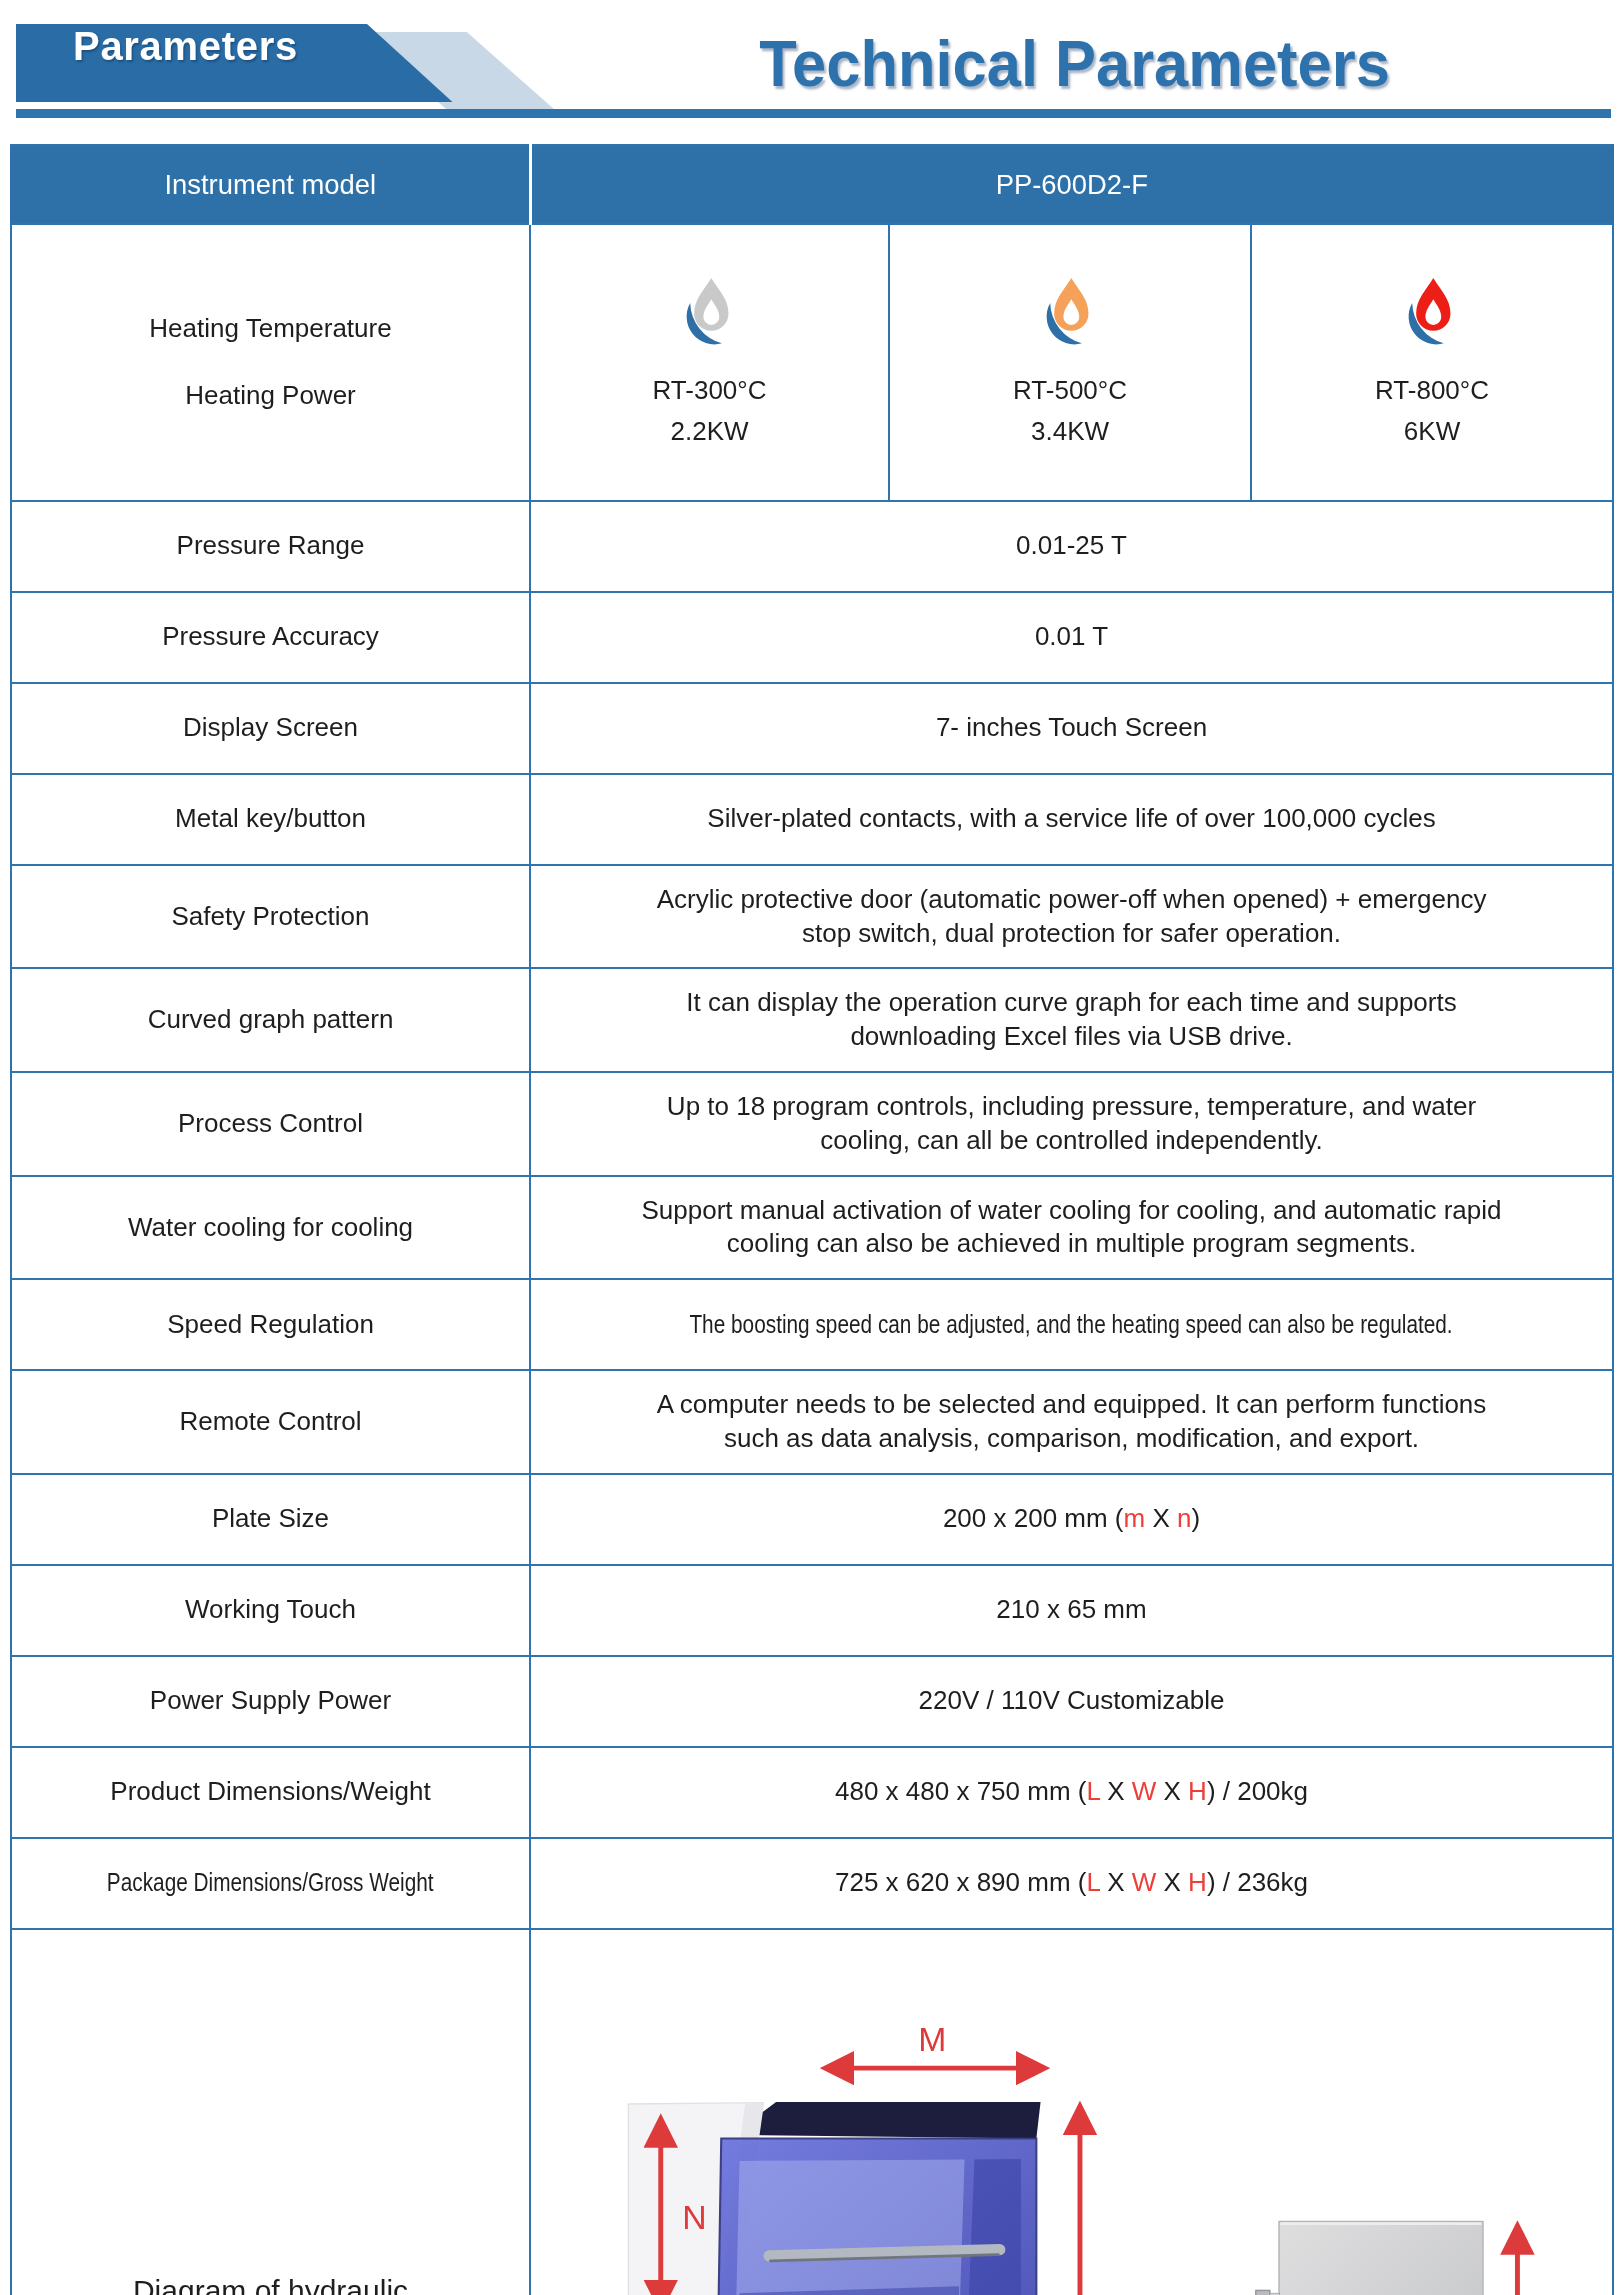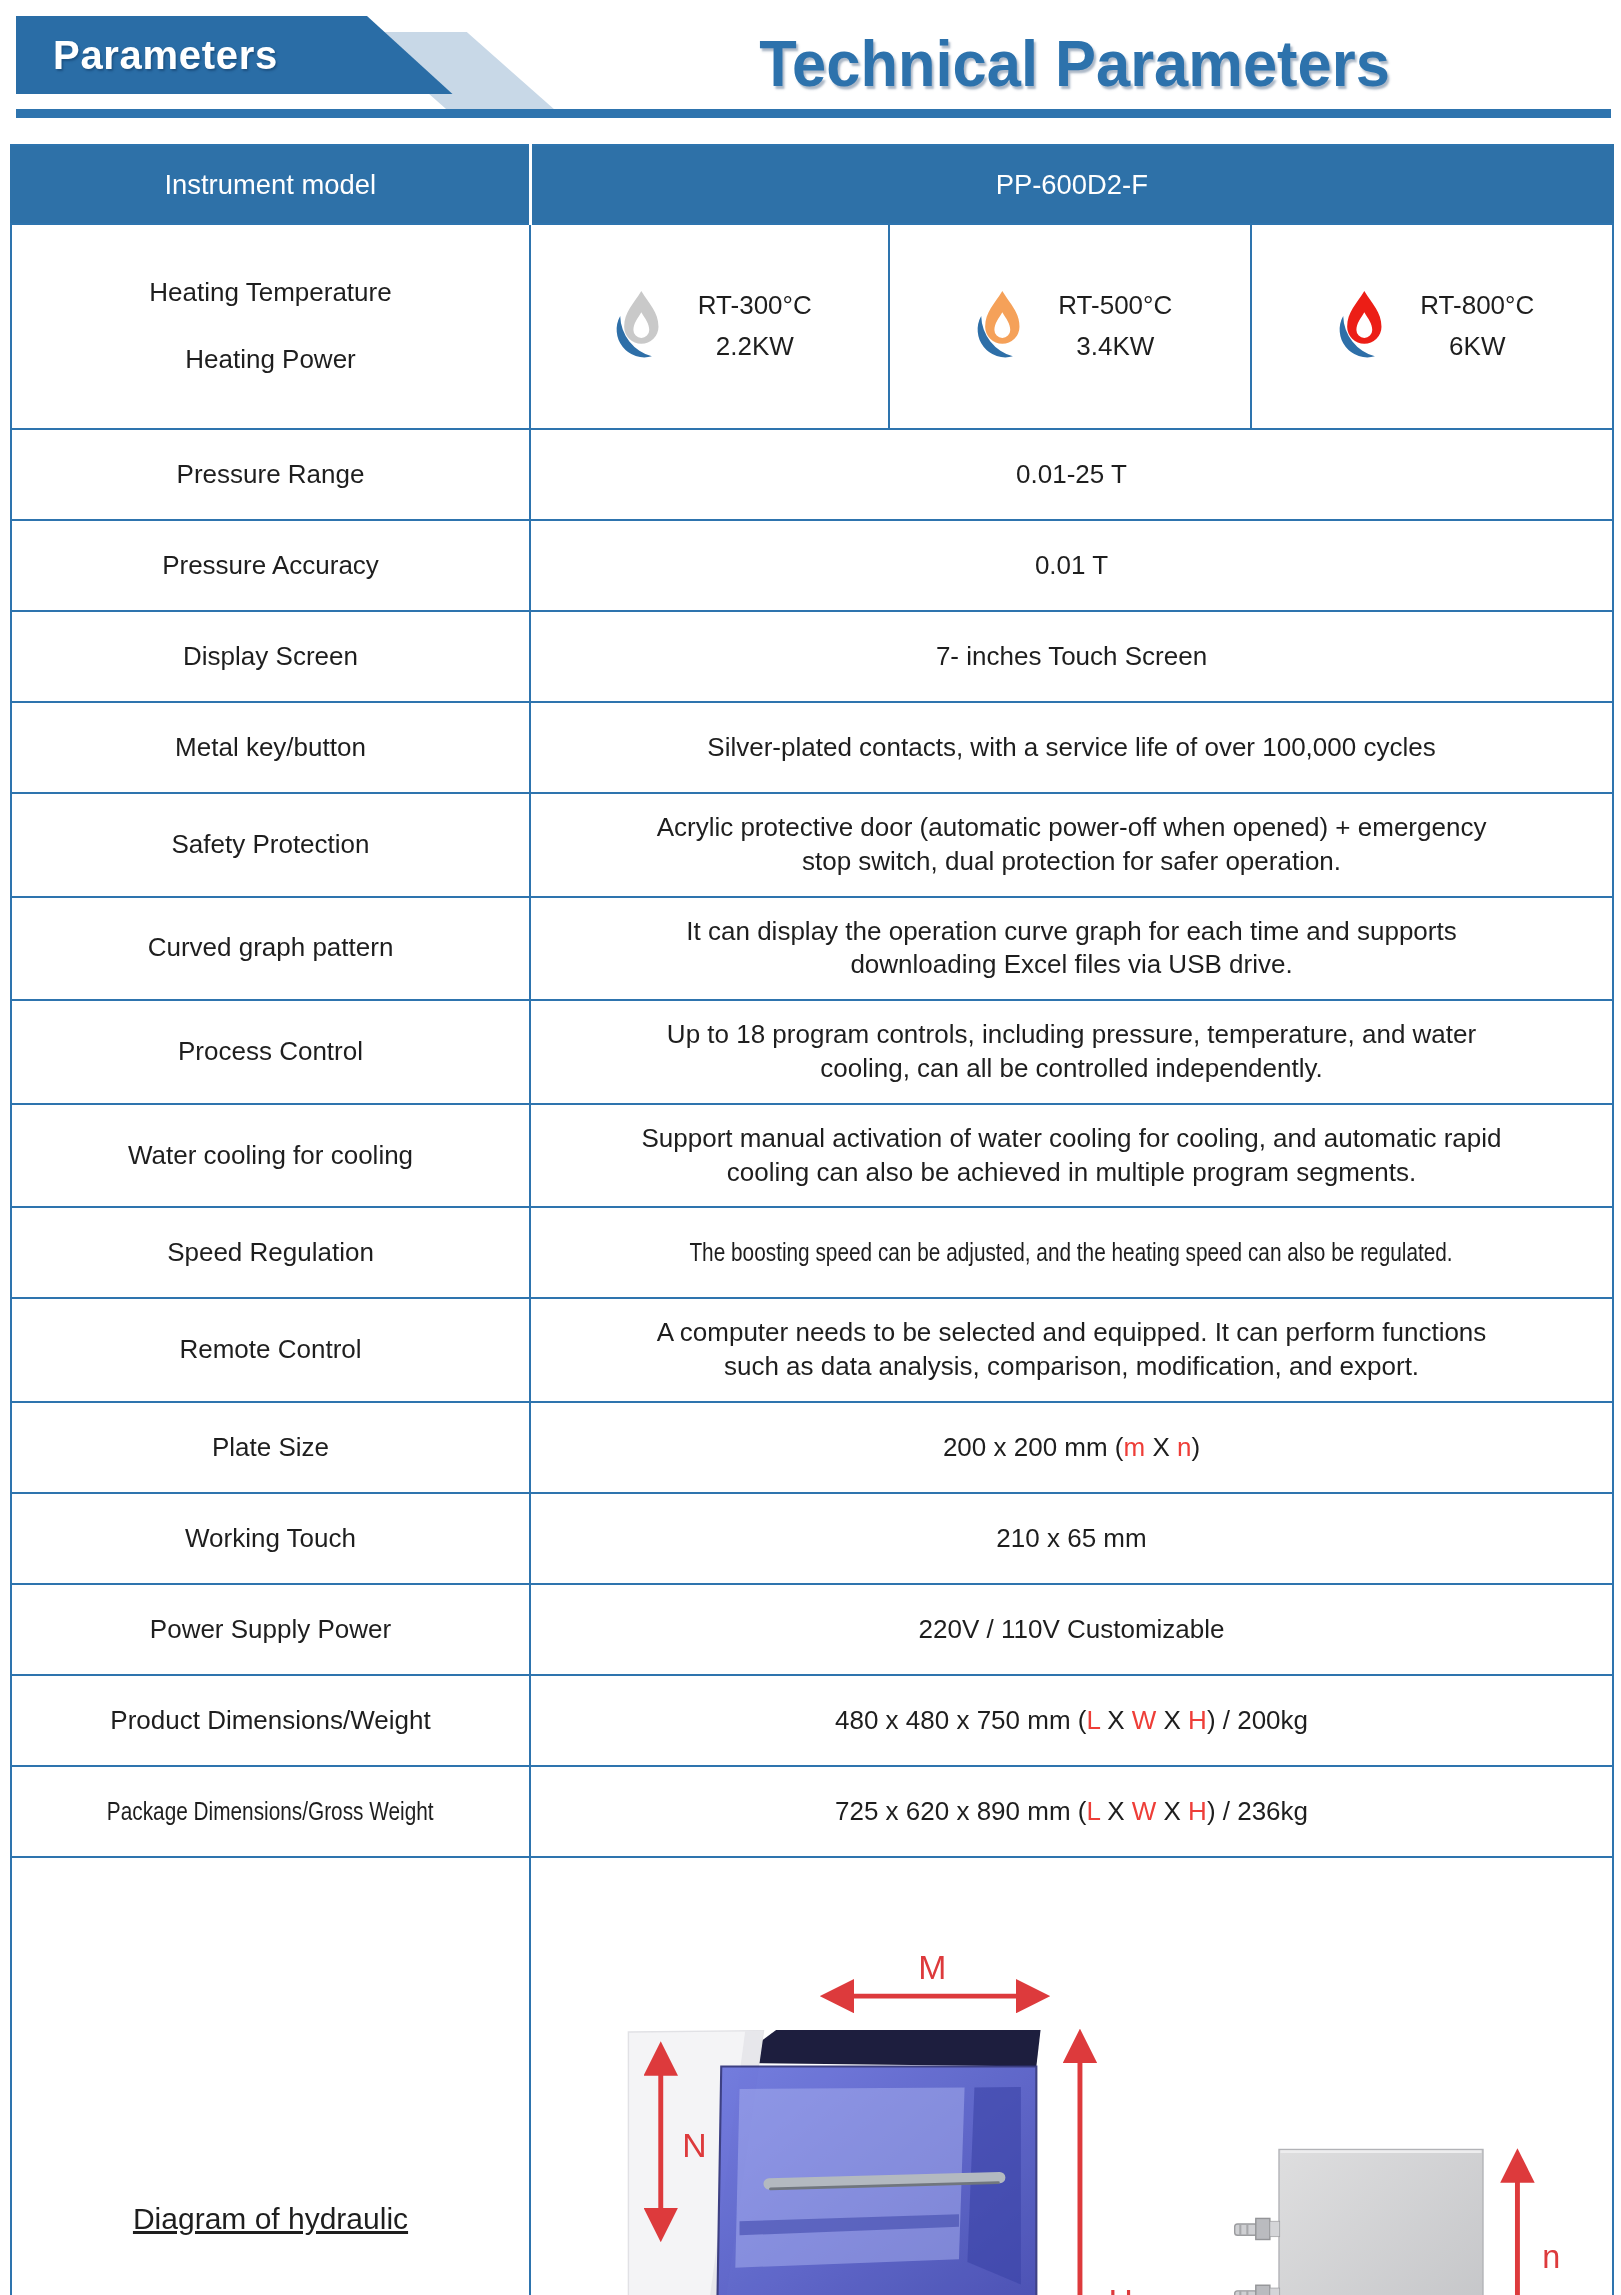--- a/index.html
+++ b/index.html
@@ -4,23 +4,23 @@
 <style>
   * { box-sizing: border-box; margin: 0; padding: 0; }
   html,body { background:#ffffff; }
   body { font-family:"Liberation Sans", sans-serif; color:#1e1e1e; }
   .page { width:1621px; position:relative; background:#fff; padding-bottom:11.5px; }
 
   
   .hdr { position:relative; height:144px; }
   .badge-light { position:absolute; left:359px; top:32px; width:196px; height:78px;
     background:#c8d8e7; clip-path:polygon(0 0,55% 0,100% 100%,45% 100%); }
-  .badge { position:absolute; left:16px; top:16px; width:450px; height:78px;
+  .badge { position:absolute; left:16px; top:24px; width:450px; height:78px;
     background:#2a6da6; clip-path:polygon(0 0,78% 0,97% 100%,0 100%);
-    display:flex; align-items:center; padding-left:37px; }
+    display:flex; align-items:flex-start; padding-left:57px; }
   .badge span { color:#fff; font-size:40px; font-weight:bold; letter-spacing:0.7px;
     text-shadow:1.4px 2.2px 2.2px rgba(0,30,60,.35); }
   .hdr-bar { position:absolute; left:16px; right:10px; top:109px; height:9.4px; background:#2e74ae; }
   .title { position:absolute; left:563px; right:36px; top:20px; height:87px;
     display:flex; align-items:center; justify-content:center; }
   .title span { font-size:64px; font-weight:bold; color:#2d72ac; letter-spacing:0px;
     transform:scaleX(.96); text-shadow:2.2px 2.9px 2.2px rgba(35,65,105,.38); }
 
   
   table.spec { position:relative; margin:0 10px; width:1601px; border-collapse:collapse;
@@ -31,21 +31,21 @@
   tr.r-model td { background:#2e71a8; color:#fff; font-size:27.4px; border-color:#2e71a8;
     border-top-color:#2e74ae; border-bottom-color:#2e74ae; }
   tr.r-model td + td { border-left:3.6px solid #ffffff; }
   tr.r-heat { height:110px; }
   tr.r { height:91px; }
   tr.r-diag { height:806px; }
   td.lbl { font-size:26px; }
   .condense { display:inline-block; transform:scaleX(.80); transform-origin:center; white-space:nowrap; }
 
   
-  .heatcell { display:flex; align-items:center; justify-content:center; gap:24.5px; }
+  .heatcell { display:flex; align-items:center; justify-content:center; gap:24.5px;flex-direction:column; }
   .heatcell svg { width:66px; height:74px; flex:0 0 auto; }
   .heattxt { display:flex; flex-direction:column; gap:7.2px; }
   .heattxt div { font-size:26px; }
 
   
   td.diag-lbl div { font-size:30px;text-decoration:underline; }
   td.diag-lbl .gap { height:75px; }
   td.diag { padding:0; }
   td.diag svg.diagram { display:block; width:100%; height:801px; }
 </style>

